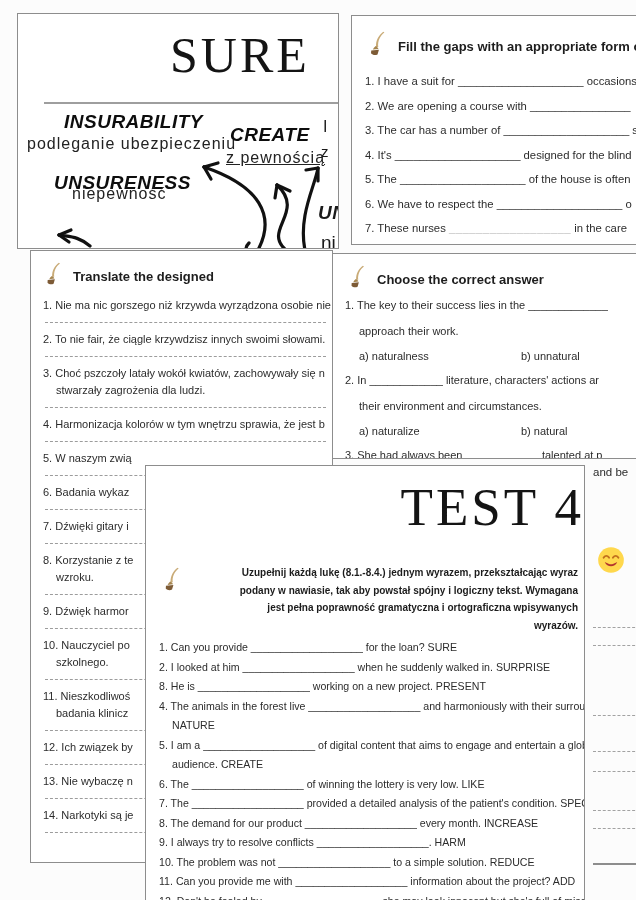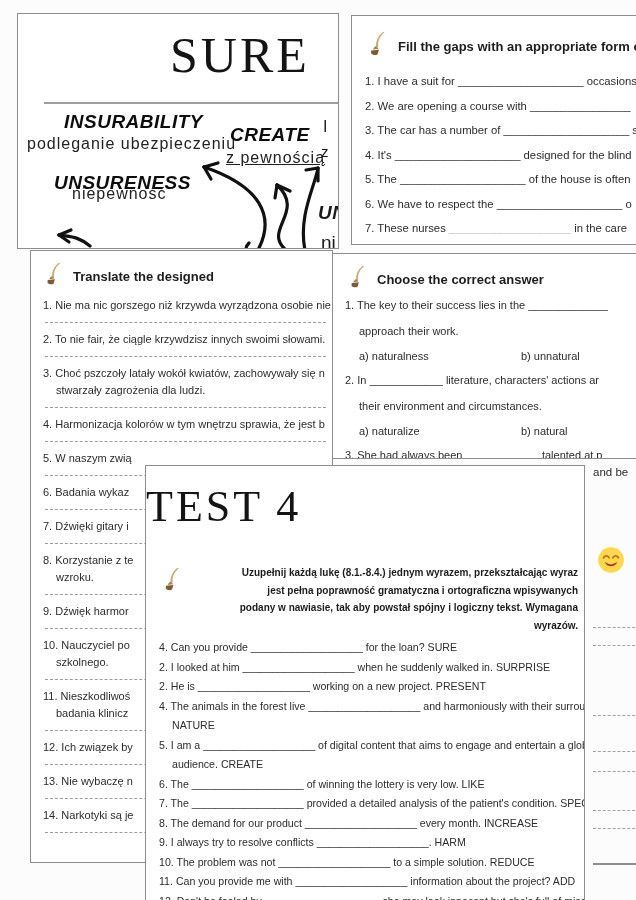--- a/index.html
+++ b/index.html
@@ -22,21 +22,21 @@
   .t-list{position:absolute;left:12px;top:46px;right:4px;}
   .t-list p{margin:0;font-size:11px;line-height:17px;color:#2c2c2c;white-space:nowrap;}
   .t-list p.cont{padding-left:13px;}
   .dash{border-top:1.6px dashed #9c9c9c;margin:8px 2px;height:0;}
   .c-list{position:absolute;left:12px;top:44px;right:0;}
   .c-list p{margin:0 0 11px 0;font-size:11px;line-height:15px;color:#2c2c2c;white-space:nowrap;}
   .c-list .cont{padding-left:14px;}
   .opts{display:flex;padding-left:14px;margin:0 0 11px 0;font-size:11px;color:#2c2c2c;}
   .opts span:first-child{width:162px;}
   
-  #test-title{position:absolute;left:0;right:0;top:10px;text-align:left;font-size:44px;letter-spacing:3px;line-height:62px;}
+  #test-title{position:absolute;left:0;right:0;top:10px;text-align:right;font-size:53px;letter-spacing:3px;line-height:62px;}
   .instr{position:absolute;left:44px;top:98px;right:6px;}
   .instr p{margin:0;font-size:10px;font-weight:bold;line-height:17.5px;color:#1c1c1c;white-space:nowrap;text-align:right;}
   .x-list{position:absolute;left:13px;top:172px;right:2px;}
   .x-list p{margin:0;font-size:10.6px;line-height:19.5px;color:#2c2c2c;white-space:nowrap;}
   .x-list p.cont{padding-left:13px;}
   
   #right-strip{position:absolute;left:585px;top:440px;width:51px;height:460px;z-index:1;}
   #right-strip .frag-text{position:absolute;left:8px;top:26px;font-size:11.5px;color:#2c2c2c;white-space:nowrap;}
   .rdash{position:absolute;left:8px;right:-4px;border-top:1.6px dashed #a2a2a2;height:0;}
   .rsolid{position:absolute;left:8px;right:-4px;border-top:2px solid #8d8d8d;height:0;}
@@ -182,28 +182,28 @@
 
   <section class="card" style="left:145px;top:465px;width:440px;height:460px;z-index:5;">
     <h1 class="display" id="test-title">TEST 4</h1>
     <svg class="quill" style="left:13px;top:100px;" width="27" height="27" viewBox="0 0 24 24">
       <path d="M16.5 1.5 C12.5 4.5 10 9 10.3 14.5 L12.2 14.5 C11.6 9.5 13.8 5 17.5 2.2 Z" fill="#c9ab77"></path>
       <path d="M10 13.8 C8.8 14.8 8 15.8 7.6 16.8 L12.4 16.2 C12 15.2 11 14.2 10 13.8 Z" fill="#a5854f"></path>
       <path d="M6.2 17.6 L12.8 16.9 L11.6 20.9 C9.6 22 7.4 21.6 6 20 Z" fill="#7d5b36"></path>
     </svg>
     <div class="instr">
       <p>Uzupełnij każdą lukę (8.1.-8.4.) jednym wyrazem, przekształcając wyraz</p>
+      <p>podany w nawiasie, tak aby powstał spójny i logiczny tekst. Wymagana</p>
       <p>jest pełna poprawność gramatyczna i ortograficzna wpisywanych</p>
-      <p>podany w nawiasie, tak aby powstał spójny i logiczny tekst. Wymagana</p>
       <p>wyrazów.</p>
     </div>
     <div class="x-list">
-      <p>4. Can you provide ___________________ for the loan? SURE</p>
+      <p>1. Can you provide ___________________ for the loan? SURE</p>
       <p>2. I looked at him ___________________ when he suddenly walked in. SURPRISE</p>
-      <p>2. He is ___________________ working on a new project. PRESENT</p>
+      <p>8. He is ___________________ working on a new project. PRESENT</p>
       <p>4. The animals in the forest live ___________________ and harmoniously with their surroundings.</p>
       <p class="cont">NATURE</p>
       <p>5. I am a ___________________ of digital content that aims to engage and entertain a global</p>
       <p class="cont">audience. CREATE</p>
       <p>6. The ___________________ of winning the lottery is very low. LIKE</p>
       <p>7. The ___________________ provided a detailed analysis of the patient's condition. SPECIAL</p>
       <p>8. The demand for our product ___________________ every month. INCREASE</p>
       <p>9. I always try to resolve conflicts ___________________. HARM</p>
       <p>10. The problem was not ___________________ to a simple solution. REDUCE</p>
       <p>11. Can you provide me with ___________________ information about the project? ADD</p>

